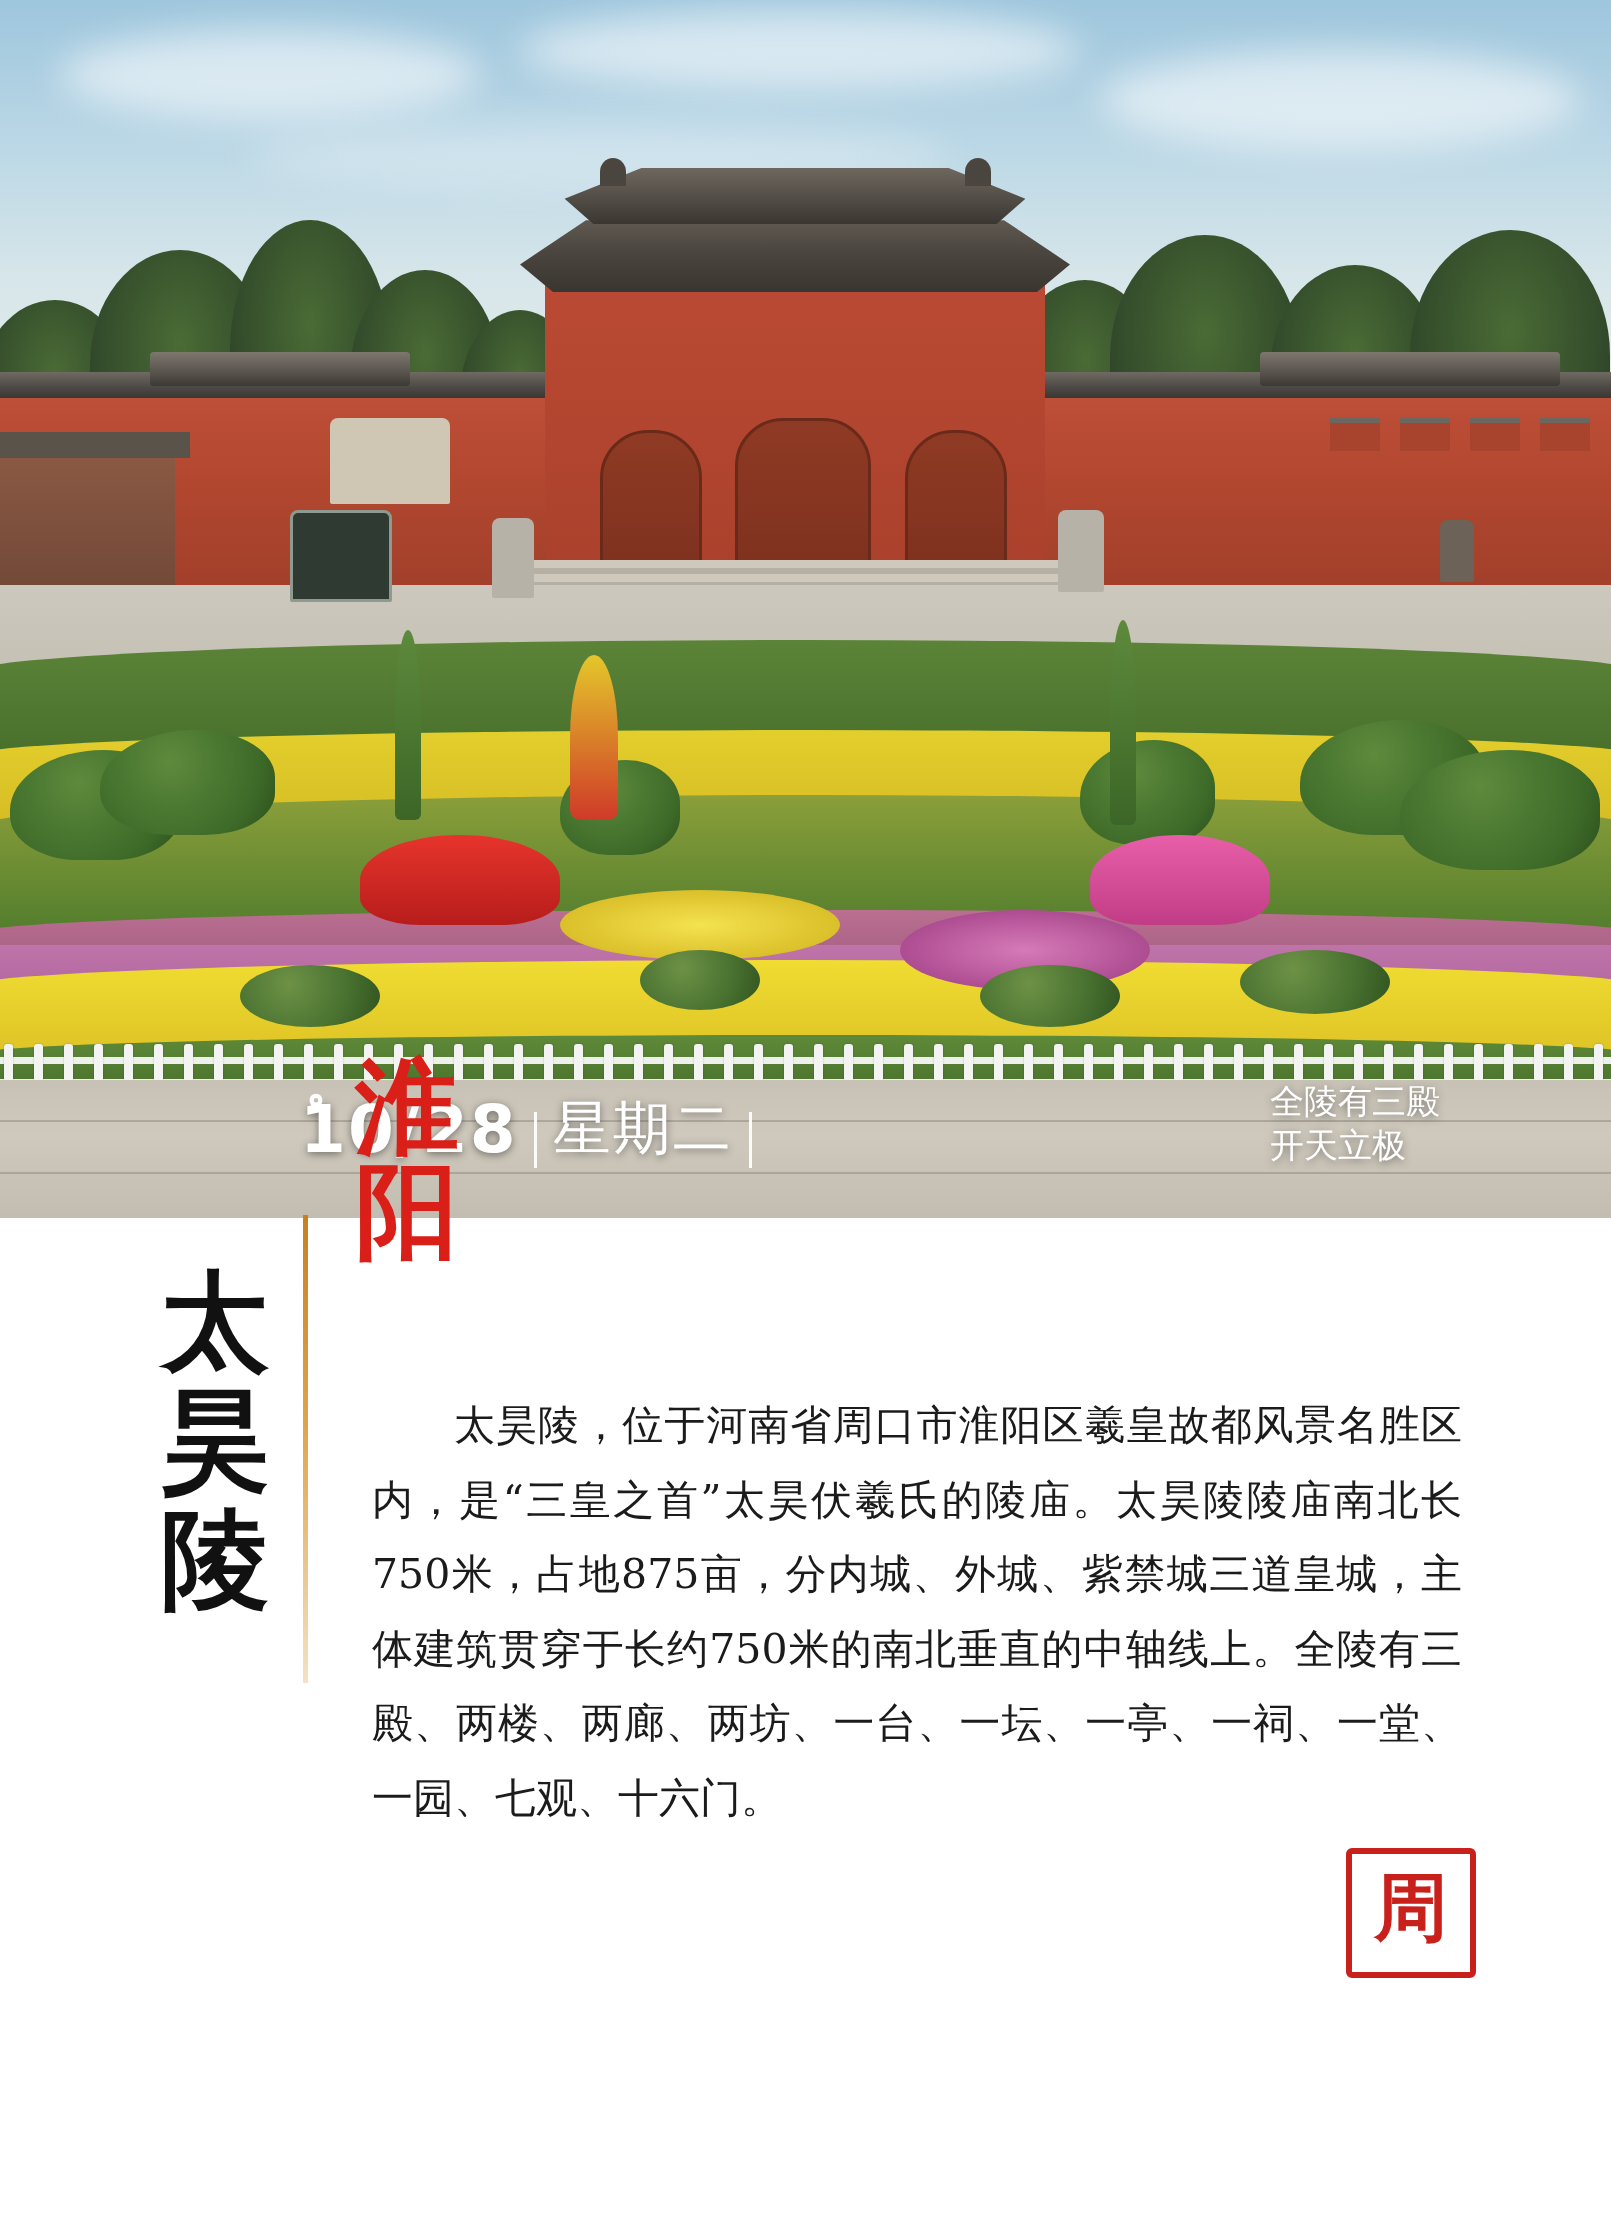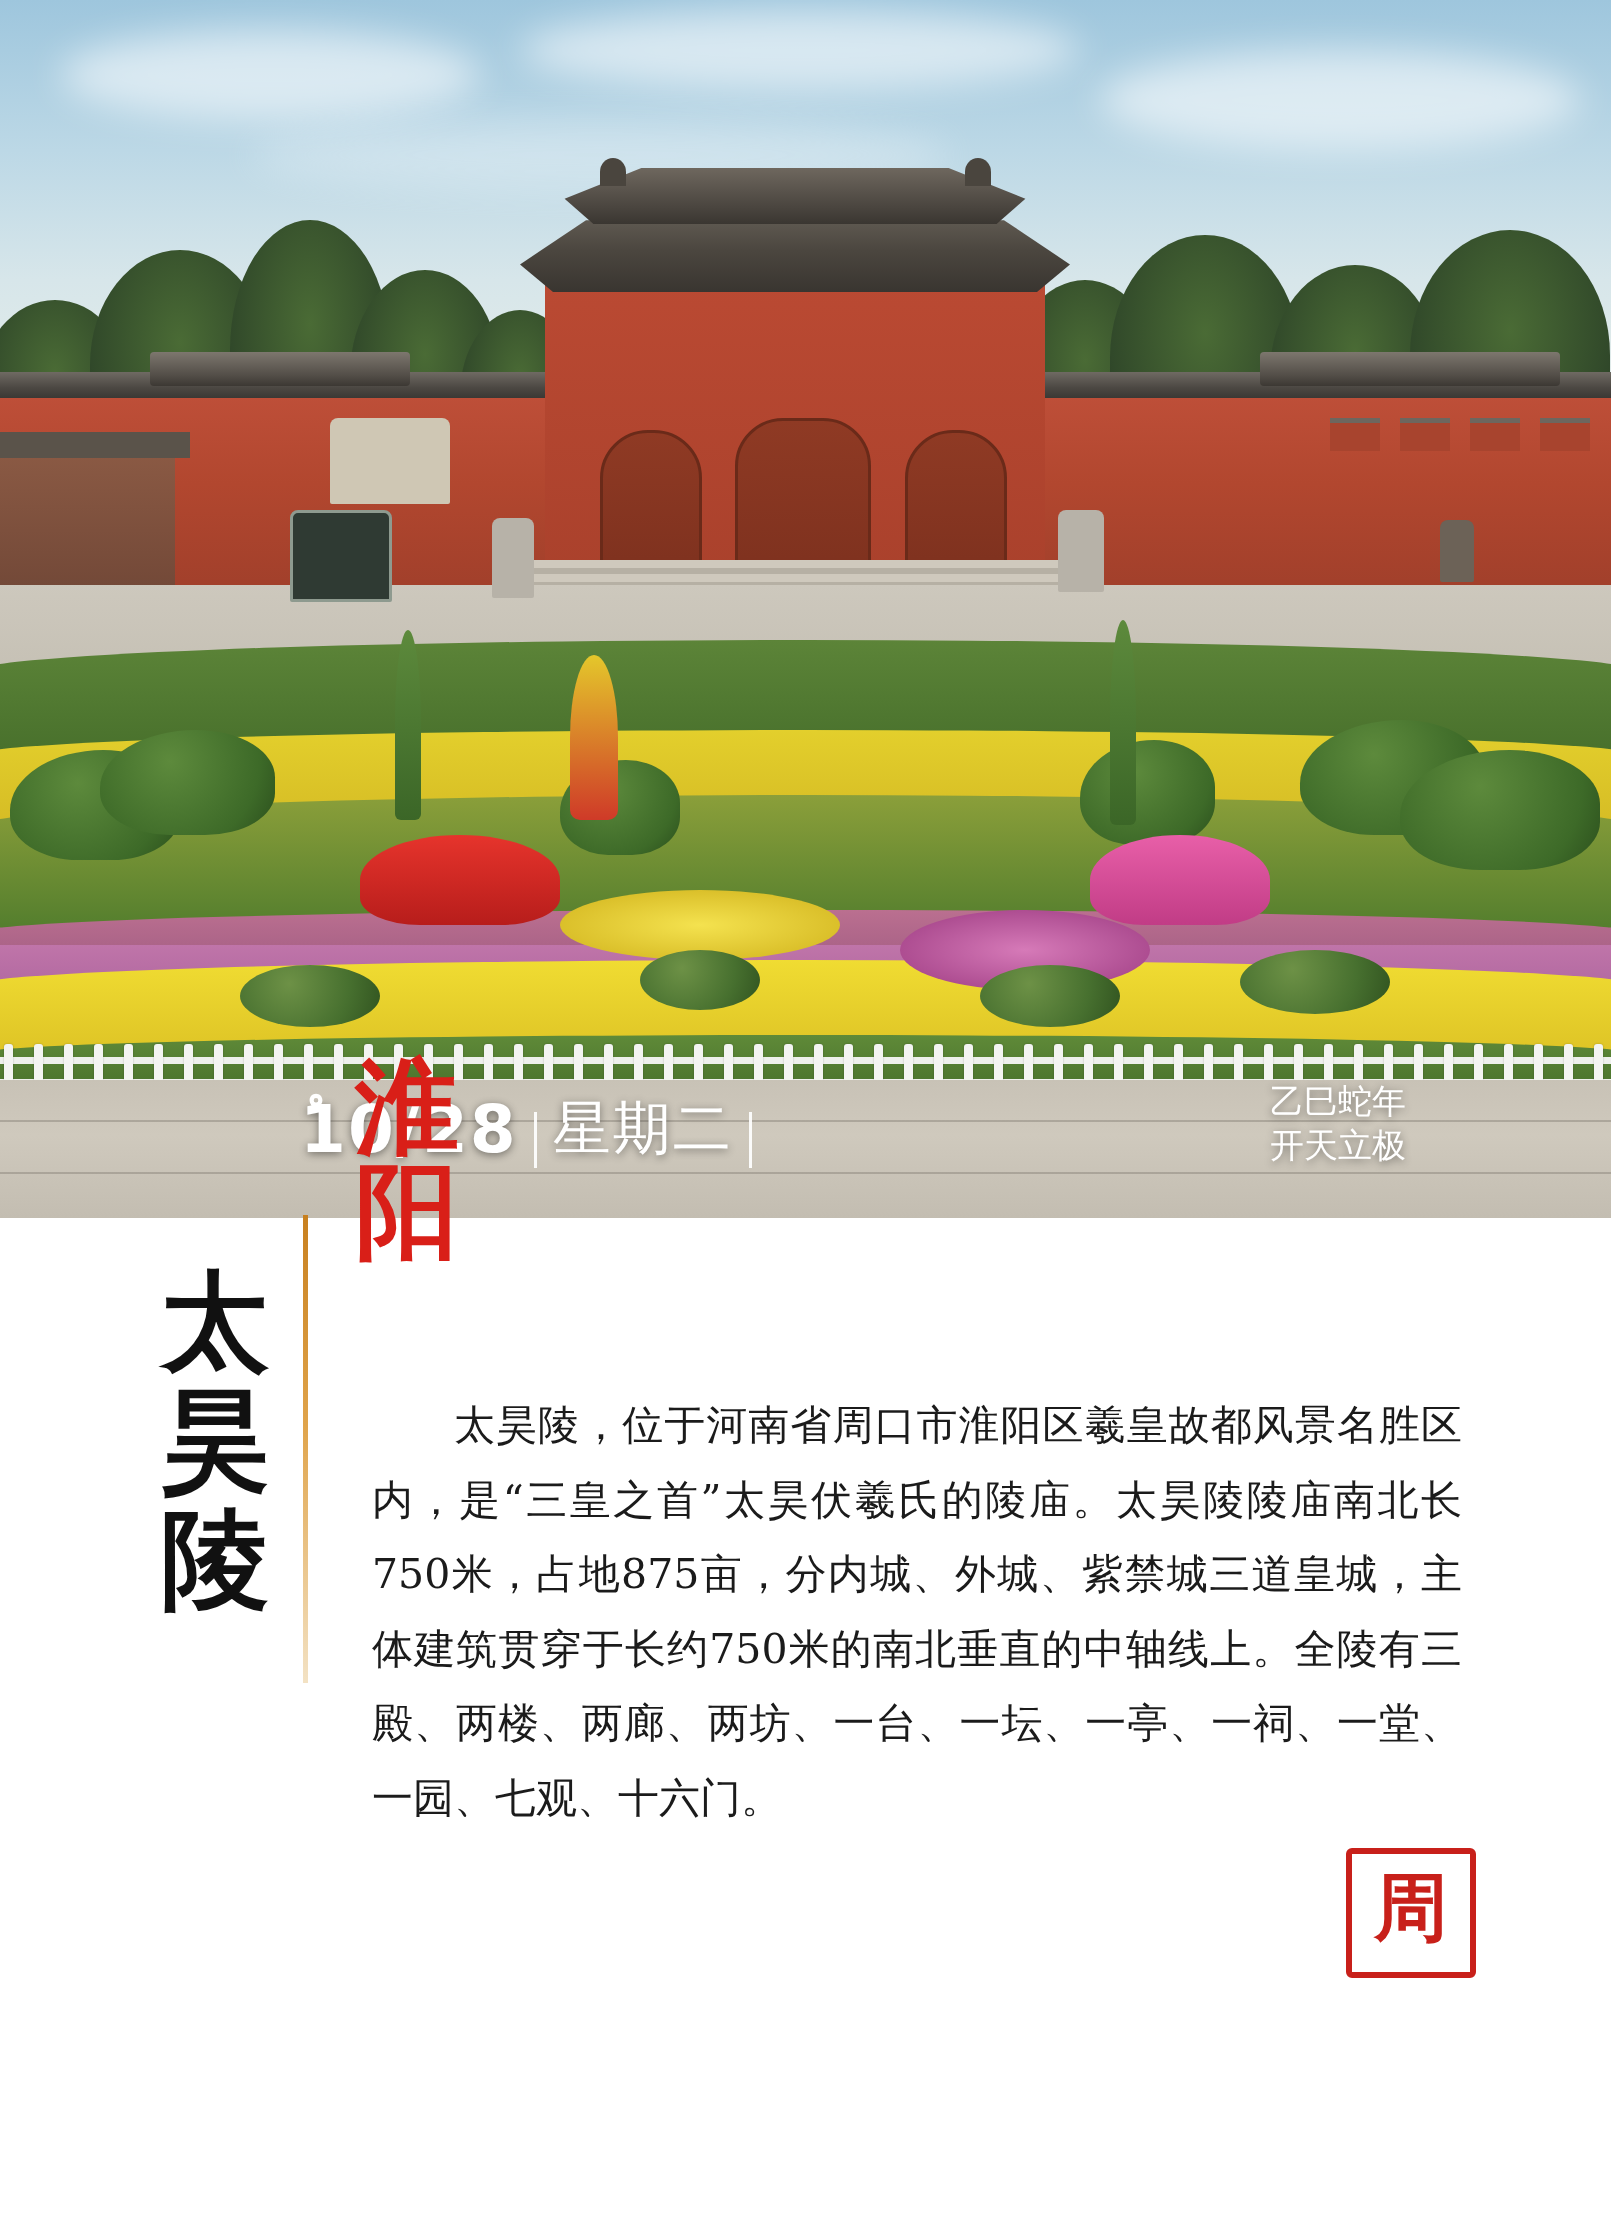--- a/index.html
+++ b/index.html
@@ -561,21 +561,21 @@
   </div>
 
   <div class="date-row">
     <span class="date-num">10/28</span>
     <span class="date-sep"></span>
     <span class="date-week">星期二</span>
     <span class="date-sep"></span>
   </div>
 
   <div class="lunar">
-    <div>乙巳蛇年</div>
+    <div>全陵有三殿</div>
     <div>开天立极</div>
   </div>
 </div>
 
 <div class="pin">
   <svg viewBox="0 0 24 24" width="22" height="22" aria-hidden="true">
     <path d="M12 2C8.1 2 5 5.1 5 9c0 5.2 7 13 7 13s7-7.8 7-13c0-3.9-3.1-7-7-7zm0 9.5A2.5 2.5 0 1 1 12 6.5a2.5 2.5 0 0 1 0 5z" fill="#ffffff"></path>
   </svg>
 </div>
 

